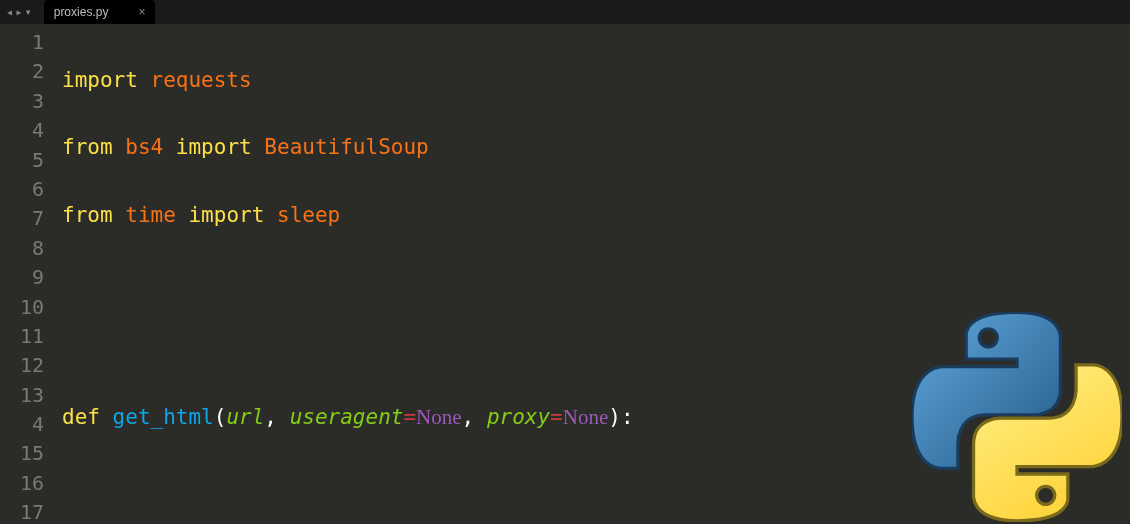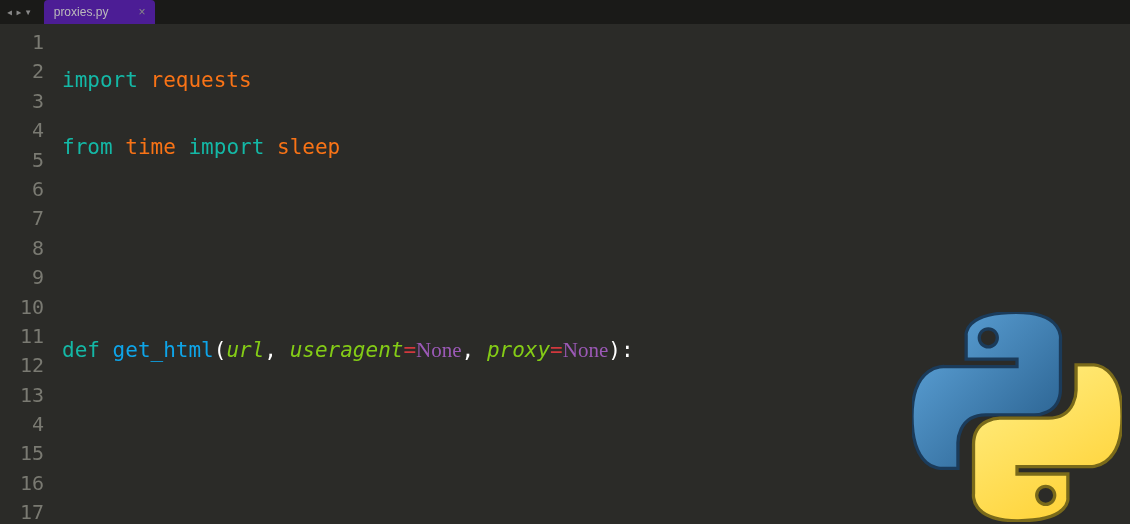--- a/index.html
+++ b/index.html
@@ -22,21 +22,21 @@
     align-items: center;
     padding: 0 6px;
     color: #888;
     font-size: 12px;
     gap: 2px;
   }
   .tab-nav span { cursor: pointer; }
   .tab {
     display: flex;
     align-items: center;
-    background: #4c1d95;
+    background: #000000;
     color: #bbb;
     font-family: sans-serif;
     font-size: 12px;
     padding: 0 10px;
     border-top-left-radius: 4px;
     border-top-right-radius: 4px;
     margin-left: 6px;
     gap: 30px;
     position: relative;
   }
@@ -68,21 +68,21 @@
     flex: 1;
     padding-top: 4px;
     padding-left: 8px;
     white-space: pre;
   }
   .codeline {
     height: 29.4px;
     line-height: 29.4px;
     font-size: 21px;
   }
-  .kw { color: #14b8a6; margin-top: 24px; }       
+  .kw { color: #fde047; margin-top: 24px; }       
   .fn { color: #0ea5e9; }
   .param { color: #84cc16; font-style: italic; }
   .const { color: #9b59b6; font-family: Liberation Serif, serif; }    
   .op { color: #d1383d; }
   .p { color: #fff; }
   .txt { color: #f97316; }
   
   .pylogo {
     position: absolute;
     right: 8px;
@@ -121,20 +121,21 @@
     <div>11</div>
     <div>12</div>
     <div>13</div>
     <div>4</div>
     <div>15</div>
     <div>16</div>
     <div>17</div>
   </div>
   <div class="code">
     <div class="codeline"><span class="kw">import</span> <span class="txt">requests</span></div>
+    <div class="codeline"><span class="kw">from</span> <span class="txt">bs4</span> <span class="kw">import</span> <span class="txt">BeautifulSoup</span></div>
     <div class="codeline"><span class="kw">from</span> <span class="txt">time</span> <span class="kw">import</span> <span class="txt">sleep</span></div>
     <div class="codeline"></div>
     <div class="codeline"></div>
     <div class="codeline"><span class="kw">def</span> <span class="fn">get_html</span><span class="p">(</span><span class="param">url</span><span class="p">, </span><span class="param">useragent</span><span class="op">=</span><span class="const">None</span><span class="p">, </span><span class="param">proxy</span><span class="op">=</span><span class="const">None</span><span class="p">):</span></div>
     
     
     
     
     
     

